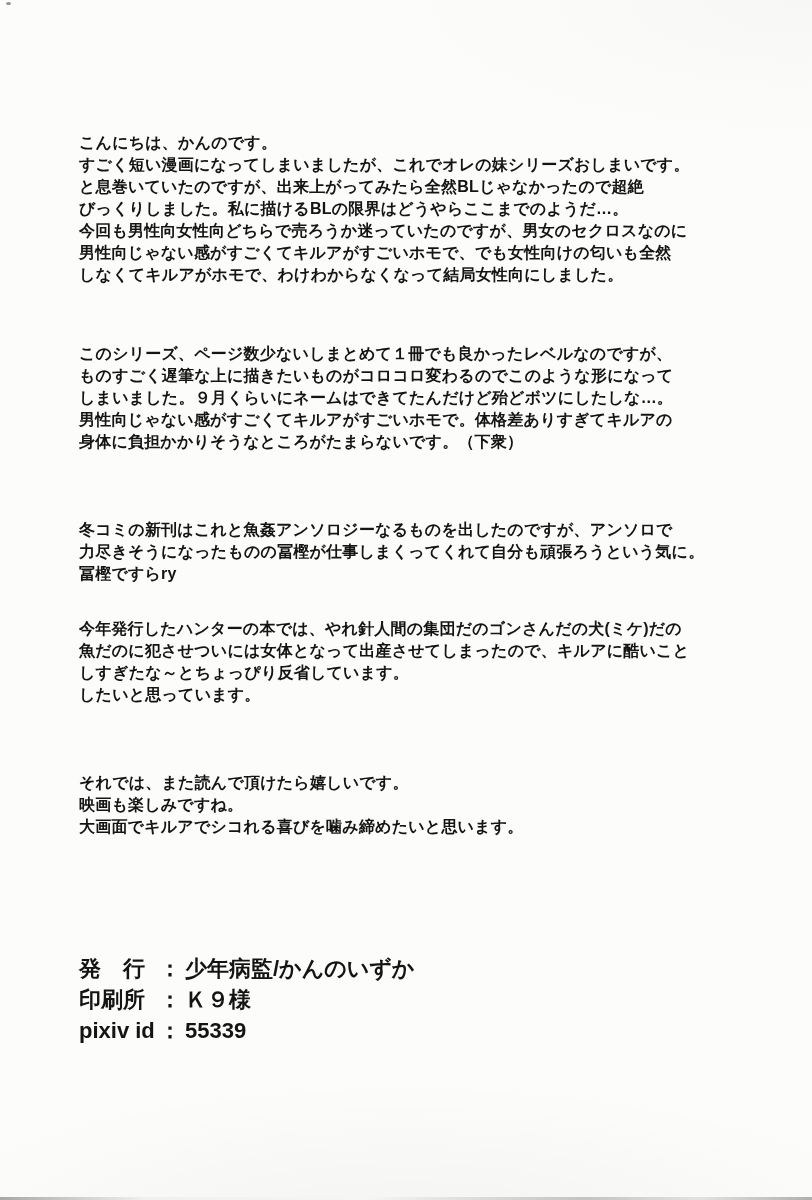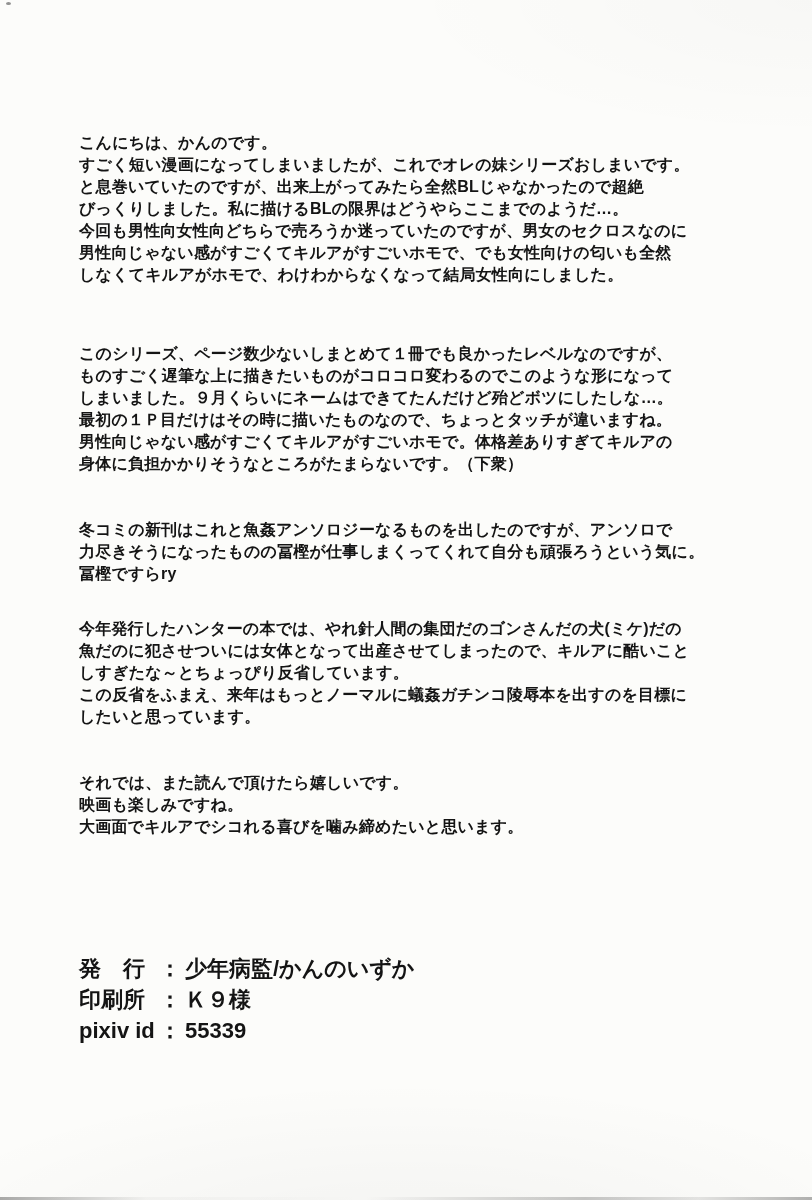--- a/index.html
+++ b/index.html
@@ -95,36 +95,34 @@
     <p class="line">びっくりしました。私に描けるBLの限界はどうやらここまでのようだ…。</p>
     <p class="line">今回も男性向女性向どちらで売ろうか迷っていたのですが、男女のセクロスなのに</p>
     <p class="line">男性向じゃない感がすごくてキルアがすごいホモで、でも女性向けの匂いも全然</p>
     <p class="line">しなくてキルアがホモで、わけわからなくなって結局女性向にしました。</p>
   </section>
 
   <section class="para" id="para-2">
     <p class="line">このシリーズ、ページ数少ないしまとめて１冊でも良かったレベルなのですが、</p>
     <p class="line">ものすごく遅筆な上に描きたいものがコロコロ変わるのでこのような形になって</p>
     <p class="line">しまいました。９月くらいにネームはできてたんだけど殆どボツにしたしな…。</p>
-    <p class="line">最初の１Ｐ目だけはその時に描いたものなので、ちょっとタッチが違いますね。</p>
     <p class="line">男性向じゃない感がすごくてキルアがすごいホモで。体格差ありすぎてキルアの</p>
     <p class="line">身体に負担かかりそうなところがたまらないです。（下衆）</p>
   </section>
 
   <section class="para" id="para-3">
     <p class="line">冬コミの新刊はこれと魚姦アンソロジーなるものを出したのですが、アンソロで</p>
     <p class="line">力尽きそうになったものの冨樫が仕事しまくってくれて自分も頑張ろうという気に。</p>
     <p class="line">冨樫ですらry</p>
   </section>
 
   <section class="para" id="para-4">
     <p class="line">今年発行したハンターの本では、やれ針人間の集団だのゴンさんだの犬(ミケ)だの</p>
     <p class="line">魚だのに犯させついには女体となって出産させてしまったので、キルアに酷いこと</p>
     <p class="line">しすぎたな～とちょっぴり反省しています。</p>
-    <p class="line">この反省をふまえ、来年はもっとノーマルに蟻姦ガチンコ陵辱本を出すのを目標に</p>
     <p class="line">したいと思っています。</p>
   </section>
 
   <section class="para" id="para-5">
     <p class="line">それでは、また読んで頂けたら嬉しいです。</p>
     <p class="line">映画も楽しみですね。</p>
     <p class="line">大画面でキルアでシコれる喜びを噛み締めたいと思います。</p>
   </section>
 
   <section class="colophon">

